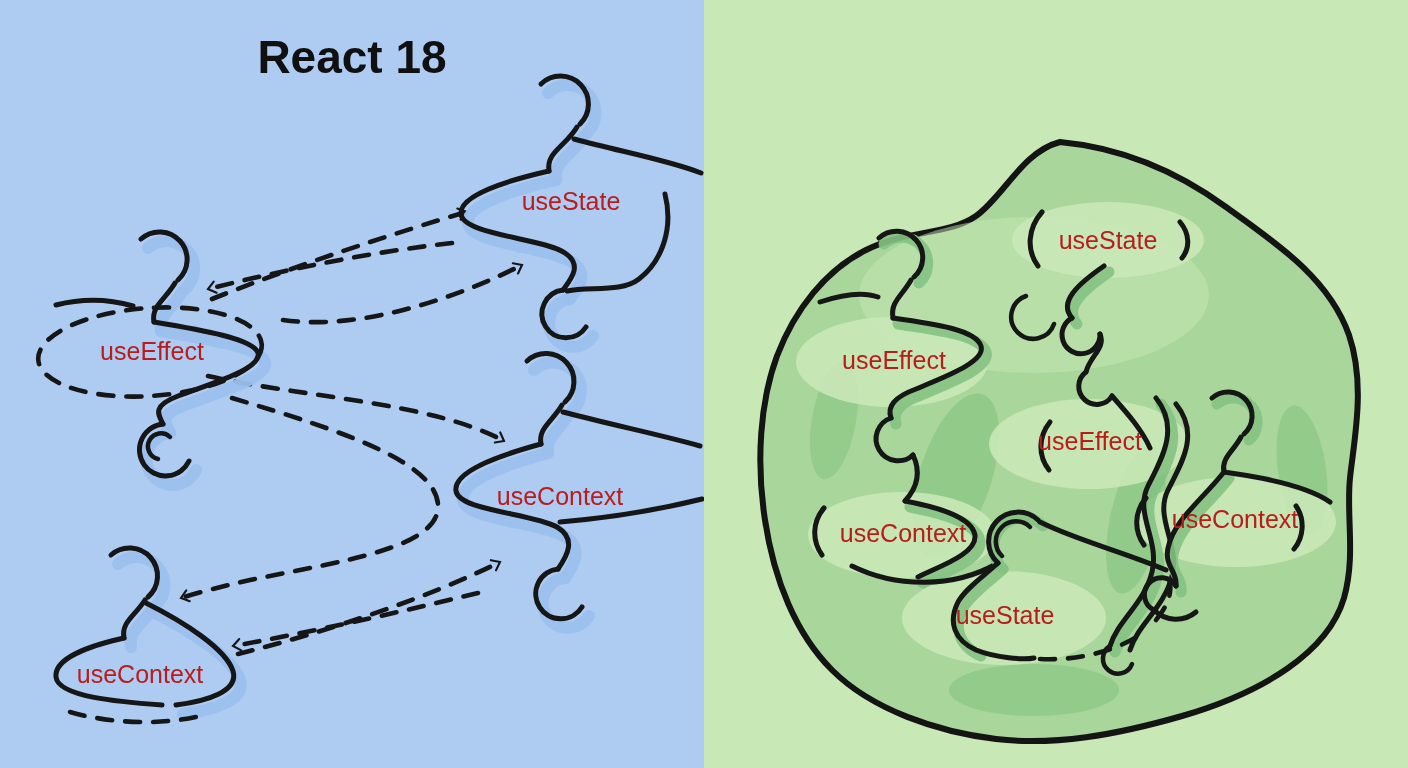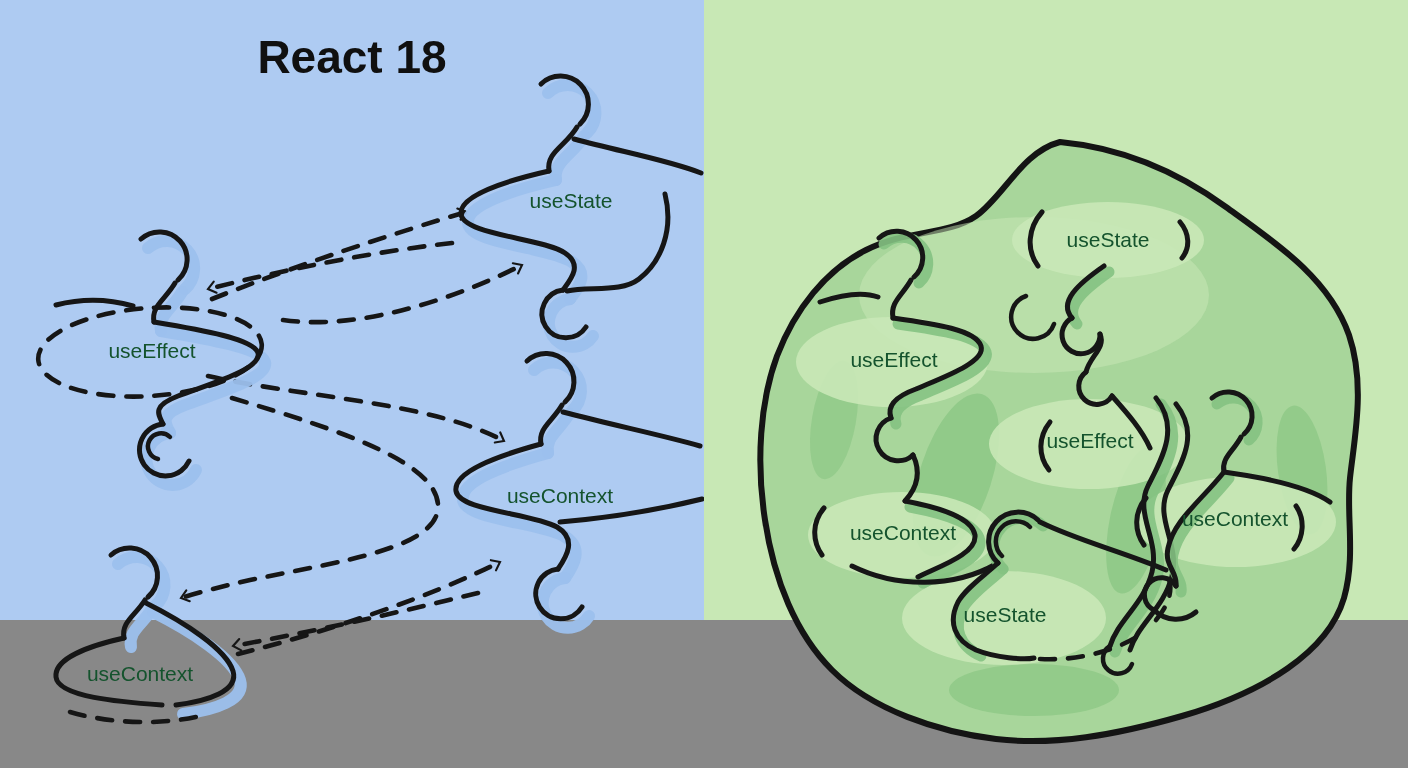--- a/index.html
+++ b/index.html
@@ -1,30 +1,30 @@
 <!DOCTYPE html>
 <html><head>
 <meta charset="utf-8">
 <style>
   html,body{margin:0;padding:0;background:#888;}
   .stage{
     position:relative;width:1408px;height:768px;overflow:hidden;
     font-family:"Liberation Sans",sans-serif;
   }
-  .panel{position:absolute;top:0;width:704px;height:620px;}
+  .panel{position:absolute;top:0;width:704px;height:768px;}
   .panel.left{left:0;background:#aecbf2;}
   .panel.right{left:704px;background:#c8e8b5;}
   .panel svg{position:absolute;left:0;top:0;}
   .title{
     position:absolute;top:30px;left:0;width:704px;text-align:center;
     font-size:46px;font-weight:700;color:#101010;letter-spacing:0px;
   }
   .hook-label{
     position:absolute;transform:translate(-50%,-50%);
-    font-size:21px;color:#14532d;white-space:nowrap;letter-spacing:0px;
+    font-size:25px;color:#b91c1c;white-space:nowrap;letter-spacing:0px;
   }
   
   .ink{fill:none;stroke:#161616;stroke-width:5;stroke-linecap:round;stroke-linejoin:round;}
   .ink-thin{fill:none;stroke:#161616;stroke-width:4.5;stroke-linecap:round;}
   .shadow-b{fill:none;stroke:#9cc0ed;stroke-width:12;stroke-linecap:round;opacity:.95;}
   .shadow-g{fill:none;stroke:#84c282;stroke-width:11;stroke-linecap:round;opacity:.9;}
   .dash{fill:none;stroke:#161616;stroke-width:4.6;stroke-linecap:round;stroke-dasharray:15 13;}
   .blob{fill:#a8d69b;stroke:#141414;stroke-width:6;stroke-linejoin:round;}
   .lightpatch{fill:#c9e8b7;stroke:none;}
   .darkpatch{fill:#8dc886;stroke:none;}

